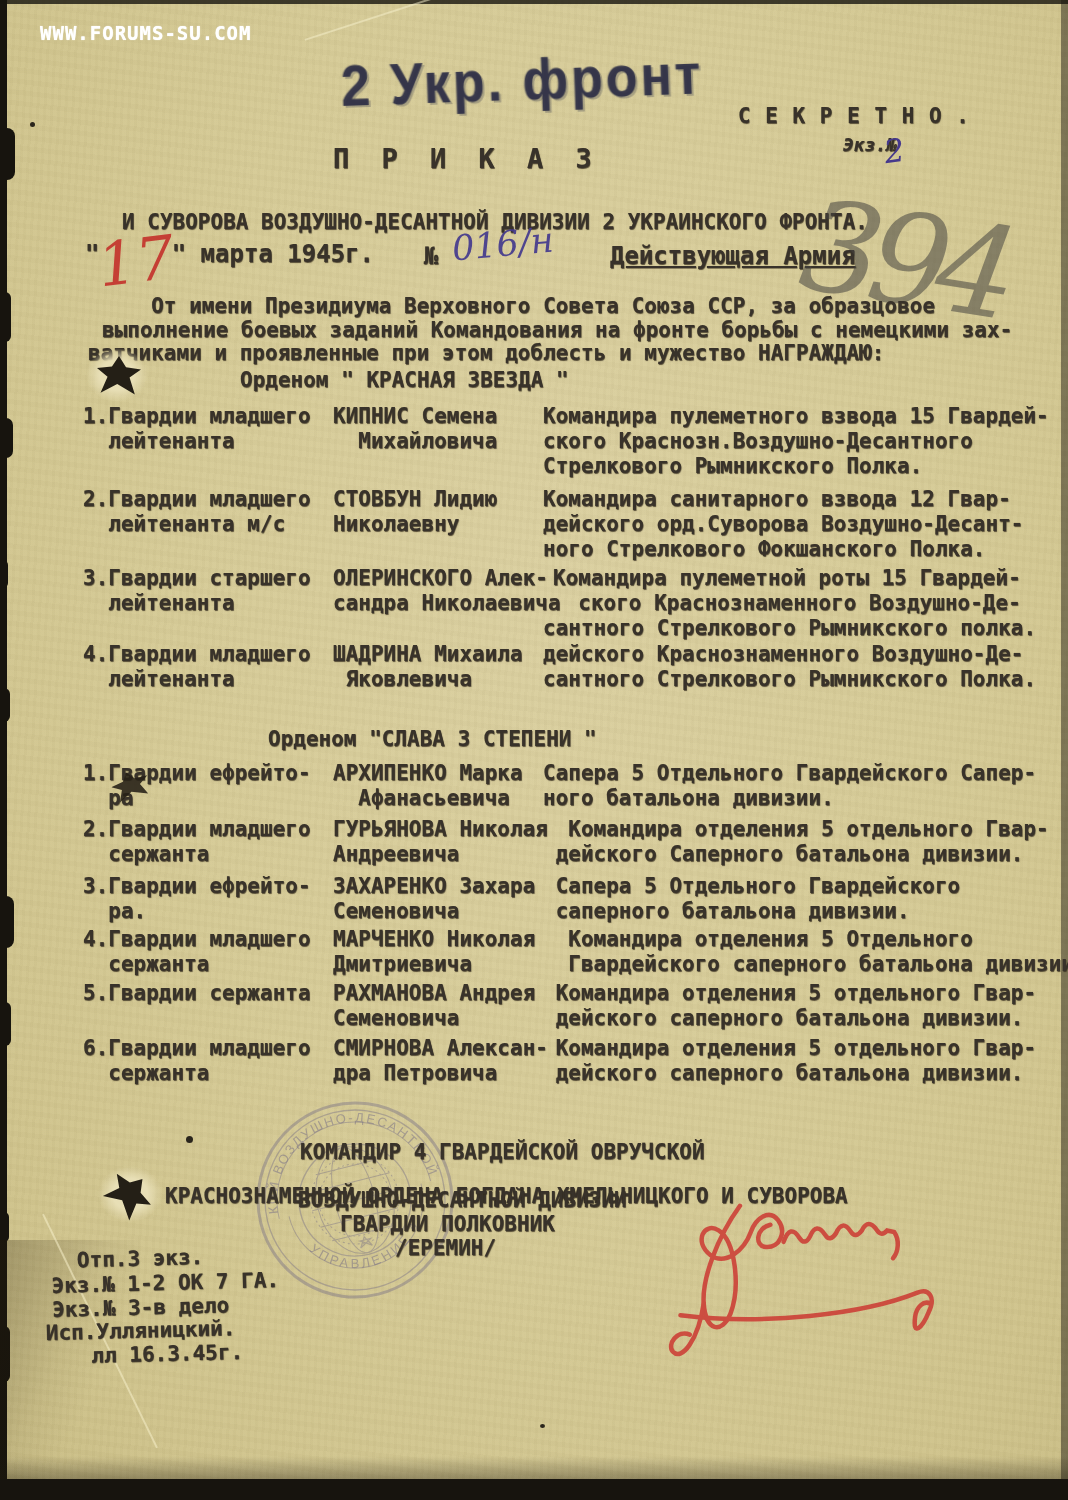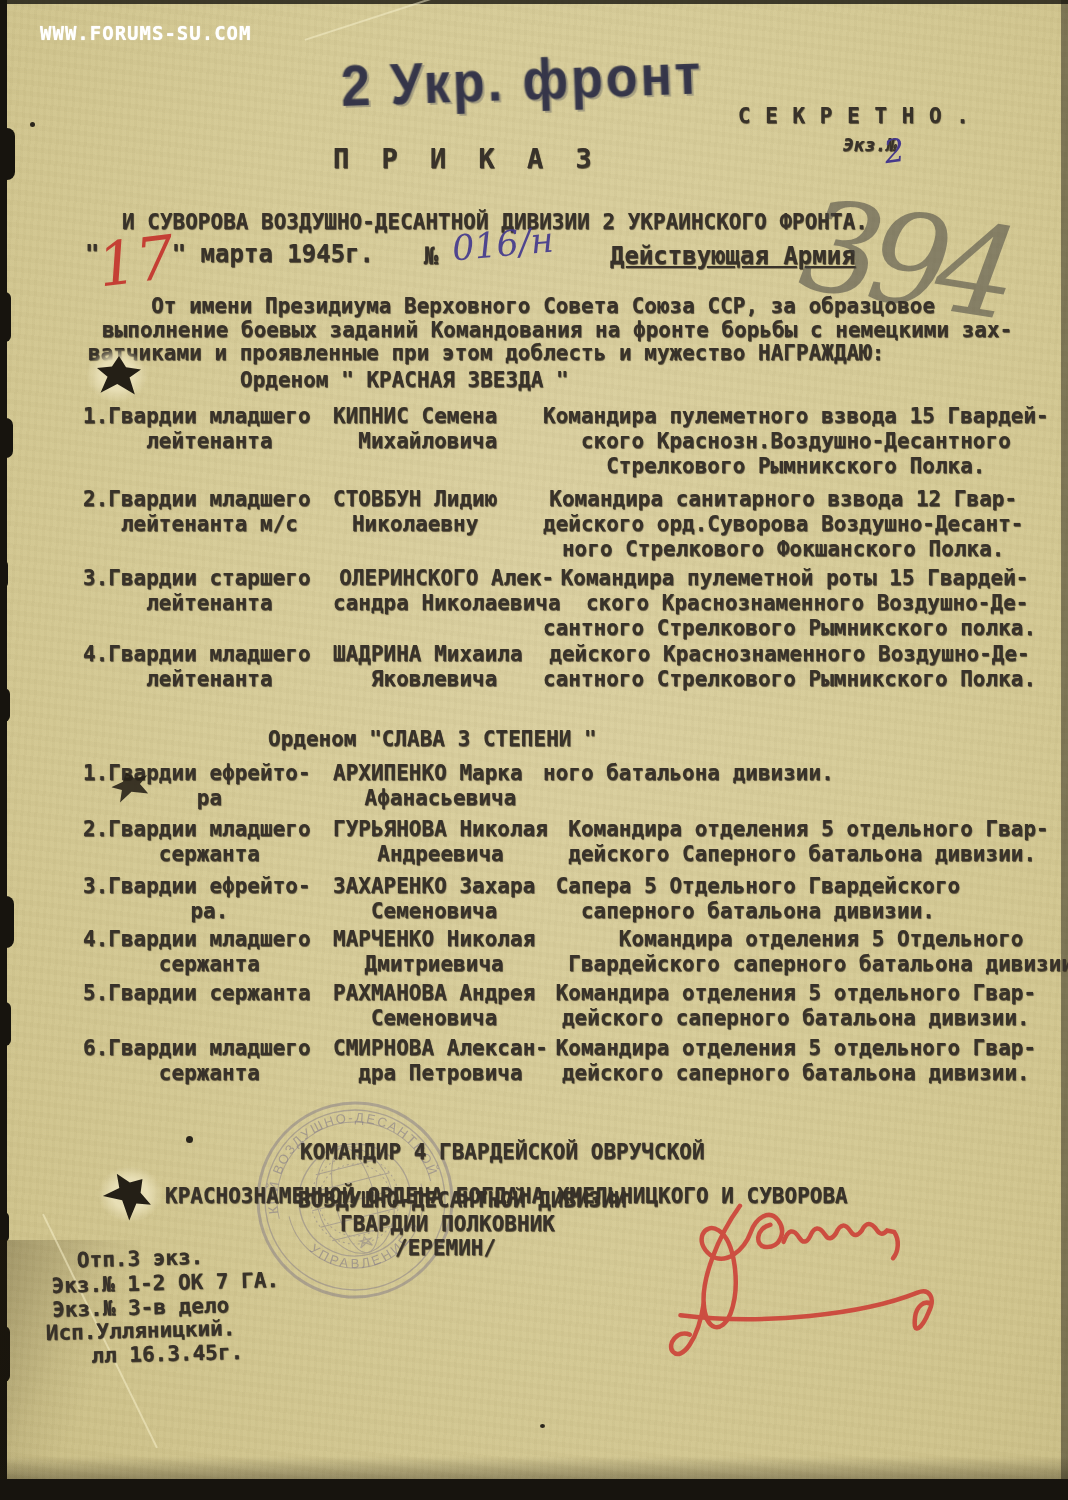--- a/index.html
+++ b/index.html
@@ -9,21 +9,21 @@
   .tex{position:absolute;inset:0;pointer-events:none;
     background:repeating-linear-gradient(93deg,rgba(90,75,40,.02) 0 3px,rgba(255,250,220,.02) 3px 7px),
                repeating-linear-gradient(7deg,rgba(60,50,25,.015) 0 5px,rgba(255,255,230,.015) 5px 11px);}
   .tw{position:absolute;font-weight:bold;font-size:21px;line-height:25px;color:#38322a;white-space:pre;
       text-shadow:0.5px 0.6px 0.9px rgba(52,44,30,.78), -0.3px 0 0.5px rgba(52,44,30,.35);}
   .fs24{font-size:24px;}
   .prikaz{font-size:27px;letter-spacing:8px;}
   .sek{font-size:21px;letter-spacing:1px;}
   .small18{font-size:18px;}
   .row{position:absolute;left:83px;}
-  .row>div{position:absolute;top:0;text-align:center;}
+  .row>div{position:absolute;top:0;}
   .c1{left:0}.c2{left:250px}.c3{left:460px}
   .hand{position:absolute;font-family:"DejaVu Serif",serif;font-style:italic;font-weight:normal;white-space:pre;}
   .stampfront{position:absolute;left:340px;top:52px;font-family:"Liberation Sans",sans-serif;
       font-weight:bold;font-size:52px;letter-spacing:3px;color:rgba(44,46,70,.88);
       transform:rotate(-2deg) scaleY(1.12);transform-origin:0 0;filter:blur(.5px);
       text-shadow:2px 2px 0 rgba(44,46,70,.28), -1px 0 1px rgba(44,46,70,.4);}
   .wm{position:absolute;left:40px;top:22px;font-family:"DejaVu Sans Mono",monospace;font-weight:bold;
       font-size:19px;letter-spacing:1px;color:#ffffff;text-shadow:0 0 1px #fff;}
   .edge{position:absolute;background:#17140e;}
   .blot{position:absolute;background:#241f16;
@@ -104,21 +104,21 @@
     <div class="tw c1"><div>4.Гвардии младшего</div><div>  лейтенанта</div></div>
     <div class="tw c2"><div>ШАДРИНА Михаила</div><div> Яковлевича</div></div>
     <div class="tw c3"><div>дейского Краснознаменного Воздушно-Де-</div><div>сантного Стрелкового Рымникского Полка.</div></div>
   </div>
 
   <div class="tw" style="left:268px;top:727px;">Орденом "СЛАВА 3 СТЕПЕНИ "</div>
 
   <div class="row" style="top:761px;">
     <div class="tw c1"><div>1.Гвардии ефрейто-</div><div>  ра</div></div>
     <div class="tw c2"><div>АРХИПЕНКО Марка</div><div>  Афанасьевича</div></div>
-    <div class="tw c3"><div>ного батальона дивизии.</div></div>
+    <div class="tw c3"><div>Сапера 5 Отдельного Гвардейского Сапер-</div><div>ного батальона дивизии.</div></div>
   </div>
 
   <div class="row" style="top:817px;">
     <div class="tw c1"><div>2.Гвардии младшего</div><div>  сержанта</div></div>
     <div class="tw c2"><div>ГУРЬЯНОВА Николая</div><div>Андреевича</div></div>
     <div class="tw c3"><div>  Командира отделения 5 отдельного Гвар-</div><div> дейского Саперного батальона дивизии.</div></div>
   </div>
 
   <div class="row" style="top:874px;">
     <div class="tw c1"><div>3.Гвардии ефрейто-</div><div>  ра.</div></div>

